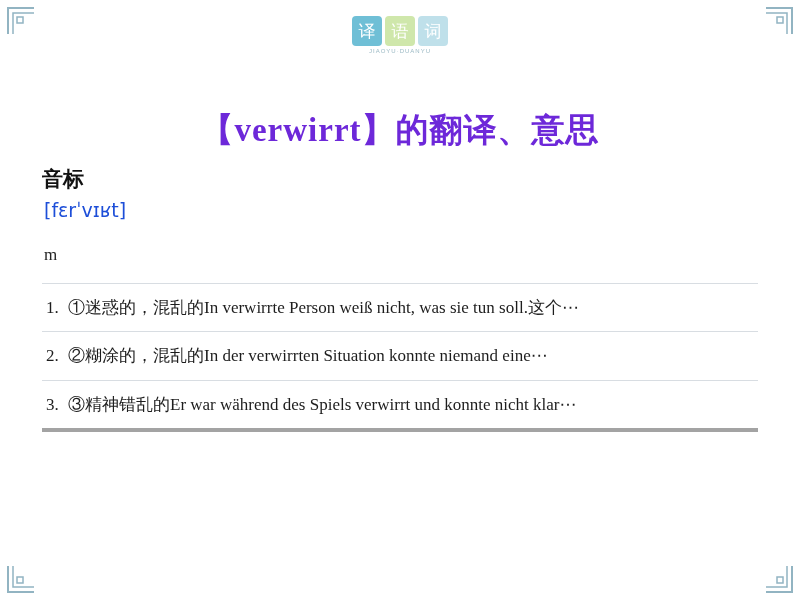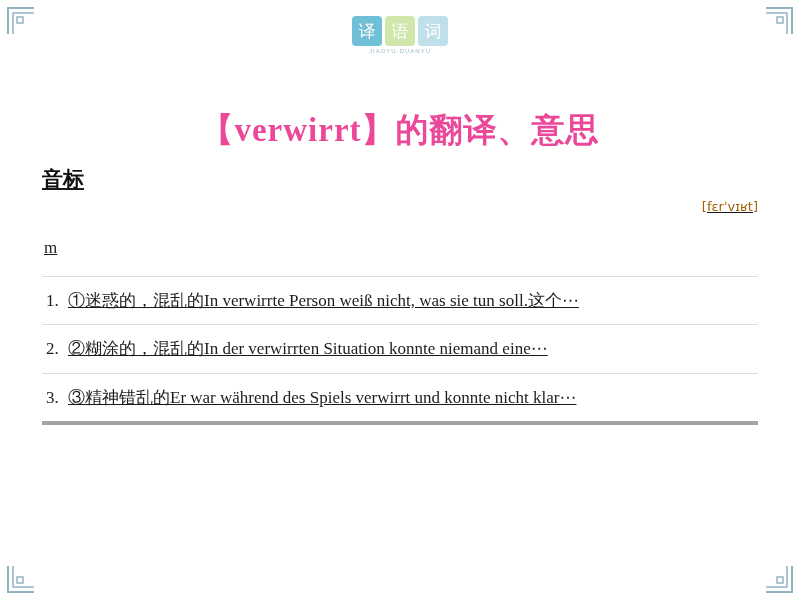--- a/index.html
+++ b/index.html
@@ -68,48 +68,46 @@
   
   .title {
     position: absolute;
     top: 86px;
     left: 0;
     right: 0;
     text-align: center;
     font-size: 33px;
     font-weight: bold;
     letter-spacing: 1px;
-    color: #ec4899;
+    color: #6d28d9;
     font-family: "DejaVu Serif", serif;
   }
   .title .word {
     font-family: "Liberation Serif", serif;
   }
 
   
   .content {
     position: absolute;
     top: 165px;
     left: 42px;
     right: 42px;
-    text-decoration: underline;
   }
   .section-head {
     font-size: 21px;
     font-weight: bold;
     color: #111111;
     font-family: "DejaVu Serif", serif;
     margin: 0 0 6px 0;
   }
   .phonetic {
-    font-size: 13px;
-    color: #a16207;
+    font-size: 19px;
+    color: #1d4ed8;
     font-family: "DejaVu Sans", sans-serif;
     margin: 0 0 14px 2px;
-    text-align: right;
   }
   .pos {
     font-size: 17px;
     color: #222222;
     margin: 24px 0 18px 2px;
     font-family: "Liberation Serif", serif;
   }
 
   ol.senses {
     list-style: none;

